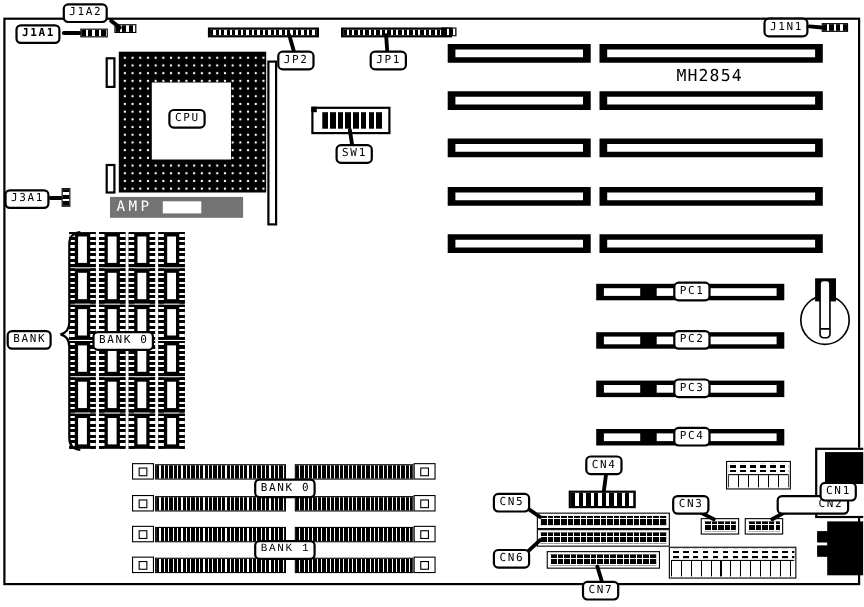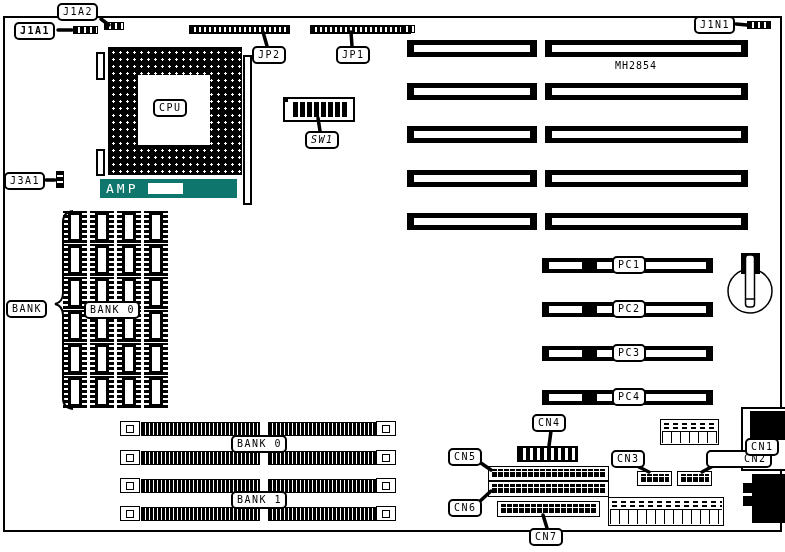--- a/index.html
+++ b/index.html
@@ -5,21 +5,21 @@
   html,body{margin:0;padding:0;background:#fff;}
   #stage{position:relative;width:785px;height:552px;background:#fff;overflow:hidden;
          font-family:"DejaVu Sans Mono",monospace;color:#000;}
   .abs{position:absolute;}
   
   #board{left:3px;top:16px;width:775px;height:512px;border:2px solid #000;z-index:1;}
   
   .lbl{position:absolute;z-index:30;background:#fff;border:2px solid #000;border-radius:5px;
        font-size:10px;line-height:12px;letter-spacing:1.5px;padding:1px 3px 1px 4px;
        white-space:nowrap;}
-  .txt{position:absolute;z-index:20;font-size:10px;letter-spacing:1px;}
+  .txt{position:absolute;z-index:20;font-size:15px;letter-spacing:1px;}
   
   .isa{position:absolute;z-index:10;box-sizing:border-box;height:17px;background:#fff;
        border:solid #000;border-width:5px 7px;}
   
   .pci{position:absolute;z-index:10;width:171px;height:15px;background:#000;}
   .pci .s1{position:absolute;left:7px;top:4px;width:33px;height:7px;background:#fff;}
   .pci .s2{position:absolute;left:55px;top:4px;right:7px;height:7px;background:#fff;}
   
   .simm{position:absolute;z-index:10;width:276px;height:15px;}
   .simm .cap{position:absolute;top:0;width:18px;height:13px;background:#fff;border:1px solid #000;}
@@ -32,21 +32,21 @@
           repeating-linear-gradient(0deg,#000 0 3px,#fff 3px 5px);
         background-size:8px 24px,5px 100%,5px 100%;
         background-position:center 4px,left top,right top;background-repeat:no-repeat;}
   
   #cpu-socket{left:108px;top:47px;width:134px;height:128px;background-color:#000;z-index:10;
         background-image:radial-gradient(#fff 1.2px,transparent 1.4px);background-size:7px 7px;
         background-position:2px 2px;}
   #cpu-inner{position:absolute;left:30px;top:28px;width:72px;height:70px;background:#fff;}
   .tab{position:absolute;z-index:11;background:#fff;border:2px solid #000;}
   
-  #amp-bar{left:100px;top:179px;width:137px;height:19px;background:#0f766e;z-index:10;color:#fff;
+  #amp-bar{left:100px;top:179px;width:121px;height:19px;background:#737373;z-index:10;color:#fff;
         font-size:13px;letter-spacing:3px;line-height:19px;padding-left:6px;box-sizing:border-box;}
   #amp-bar b{position:absolute;left:48px;top:4px;width:35px;height:11px;background:#fff;display:block;}
   
   .strip{position:absolute;z-index:10;border:2px solid #000;
         background:repeating-linear-gradient(90deg,#000 0 3px,#fff 3px 5px);}
   .mini{position:absolute;z-index:10;border:1px solid #000;
         background:repeating-linear-gradient(90deg,#000 0 4px,#fff 4px 6px);}
   .miniv{position:absolute;z-index:10;border:1px solid #000;
         background:repeating-linear-gradient(0deg,#000 0 4px,#fff 4px 6px);}
   
@@ -154,21 +154,21 @@
     <span class="cap" style="left:0;">
         <i></i>
       </span>
       <span class="seg" style="left:21px;width:117px;"></span>
     <span class="seg" style="left:148px;width:106px;"></span>
       <span class="cap" style="right:0;">
         <i></i>
       </span>
     </div>
   <div class="lbl" style="left:231px;top:435px;">BANK 0</div>
-  <div class="lbl" style="left:231px;top:491px;">BANK 1</div>
+  <div class="lbl" style="left:231px;top:491px;font-family:Liberation Mono, monospace;">BANK 1</div>
 
   <i class="chip" style="left:63px;top:211px;"></i>
   <i class="chip" style="left:90px;top:211px;"></i>
   <i class="chip" style="left:117px;top:211px;"></i>
   <i class="chip" style="left:144px;top:211px;"></i>
   <i class="chip" style="left:63px;top:244px;"></i>
   <i class="chip" style="left:90px;top:244px;"></i>
   <i class="chip" style="left:117px;top:244px;"></i>
   <i class="chip" style="left:144px;top:244px;"></i>
   <i class="chip" style="left:63px;top:277px;"></i>
@@ -209,21 +209,21 @@
   <div class="mini" style="left:747px;top:21px;width:22px;height:6px;"></div>
   <div class="miniv" style="left:56px;top:171px;width:6px;height:15px;"></div>
   <div class="lbl" style="left:14px;top:22px;font-weight:bold;">J1A1</div>
   <div class="lbl" style="left:57px;top:3px;">J1A2</div>
   <div class="lbl" style="left:694px;top:16px;">J1N1</div>
   <div class="lbl" style="left:4px;top:172px;">J3A1</div>
   <div class="lbl" style="left:252px;top:46px;">JP2</div>
   <div class="lbl" style="left:336px;top:46px;">JP1</div>
 
   <div id="sw1" class="abs"></div>
-  <div class="lbl" style="left:305px;top:131px;font-style:italic;">SW1</div>
+  <div class="lbl" style="left:305px;top:131px;">SW1</div>
 
   <div id="cn4-conn" class="abs"></div>
   <div class="hdr" style="left:488px;top:466px;width:119px;height:13px;"></div>
   <div class="hdr" style="left:488px;top:481px;width:119px;height:14px;"></div>
   <div class="hdr" style="left:497px;top:501px;width:101px;height:14px;"></div>
   <div class="hdr" style="left:637px;top:471px;width:33px;height:13px;"></div>
   <div class="hdr" style="left:677px;top:471px;width:33px;height:13px;"></div>
   <div class="pwr" style="left:660px;top:419px;width:57px;height:24px;">
       <span class="pt"></span>
       <span class="pb"></span>

